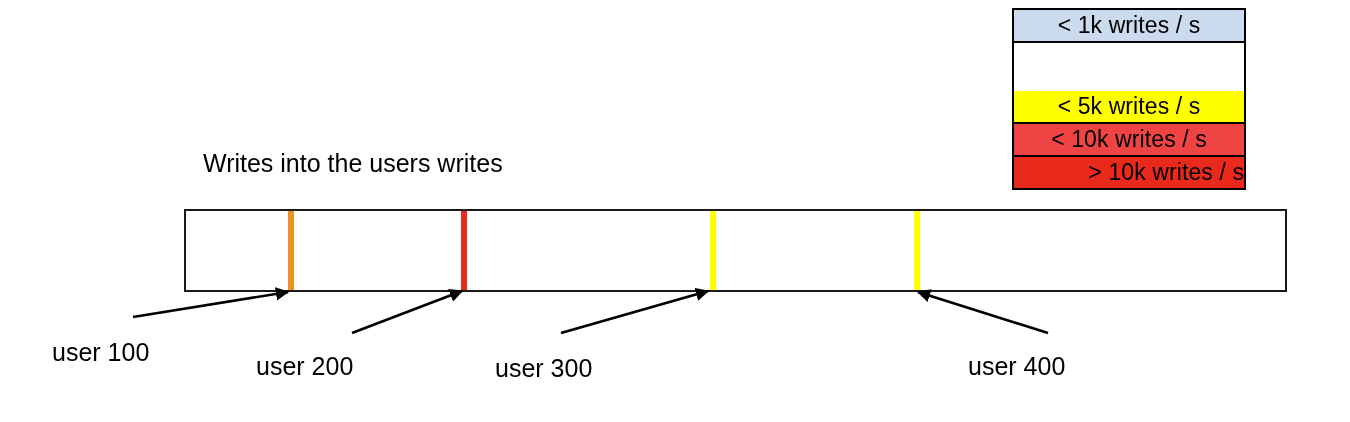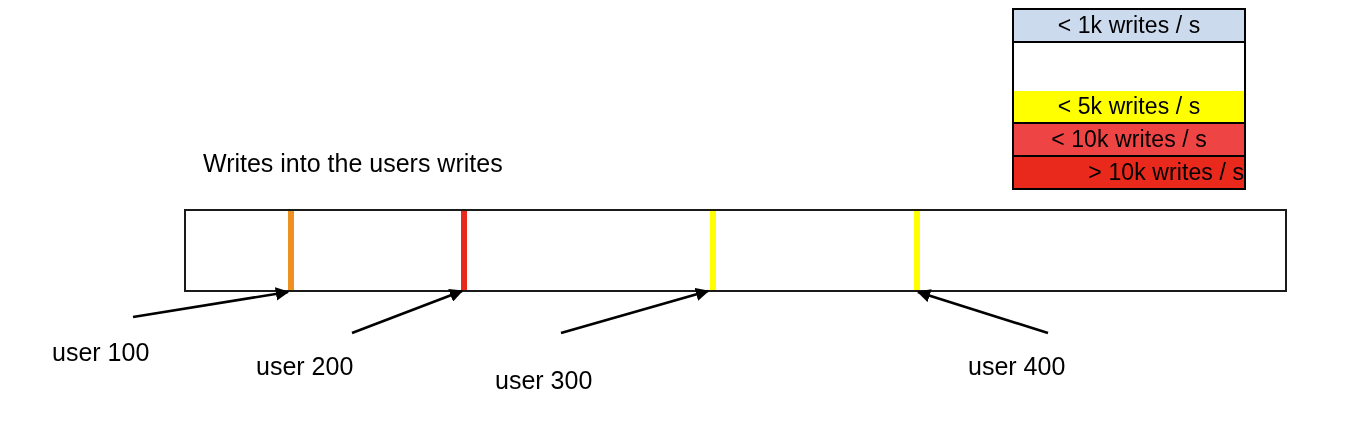--- a/index.html
+++ b/index.html
@@ -124,14 +124,14 @@
     </marker>
   </defs>
   <line x1="133" y1="317" x2="288" y2="292" stroke="#000000" stroke-width="2.6" marker-end="url(#ah)"></line>
   <line x1="352" y1="333" x2="462" y2="291" stroke="#000000" stroke-width="2.6" marker-end="url(#ah)"></line>
   <line x1="561" y1="333" x2="708" y2="291" stroke="#000000" stroke-width="2.6" marker-end="url(#ah)"></line>
   <line x1="1048" y1="333" x2="918" y2="292" stroke="#000000" stroke-width="2.6" marker-end="url(#ah)"></line>
 </svg>
 
 <div class="user-label" style="left:52px;  top:340px;">user 100</div>
 <div class="user-label" style="left:256px; top:354px;">user 200</div>
-<div class="user-label" style="left:495px; top:368px;">user 300</div>
+<div class="user-label" style="left:495px; top:356px;">user 300</div>
 <div class="user-label" style="left:968px; top:354px;text-align:right;">user 400</div>
 
 </body></html>

